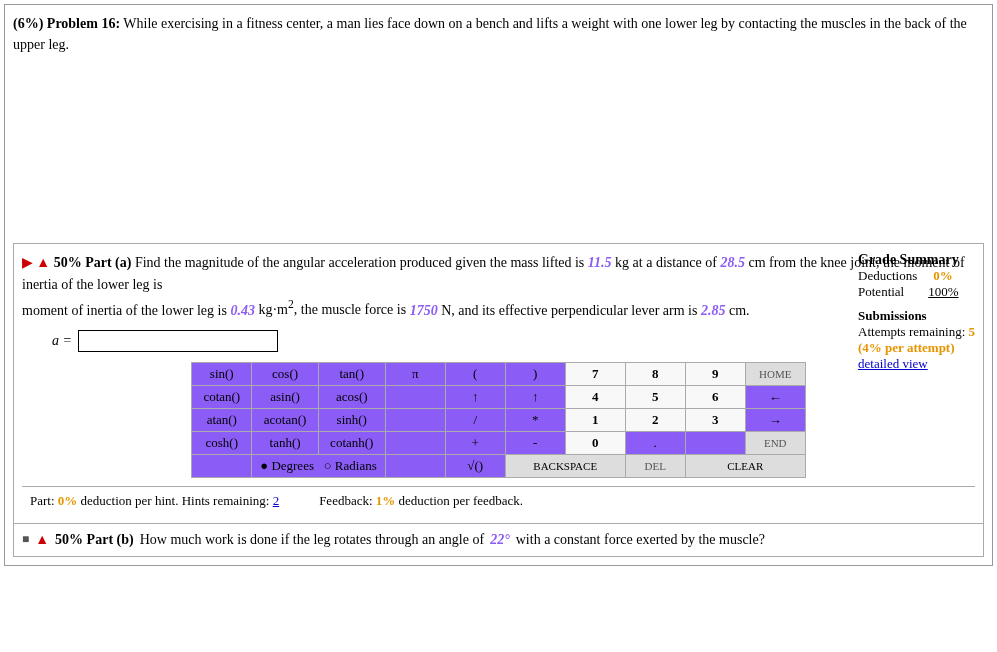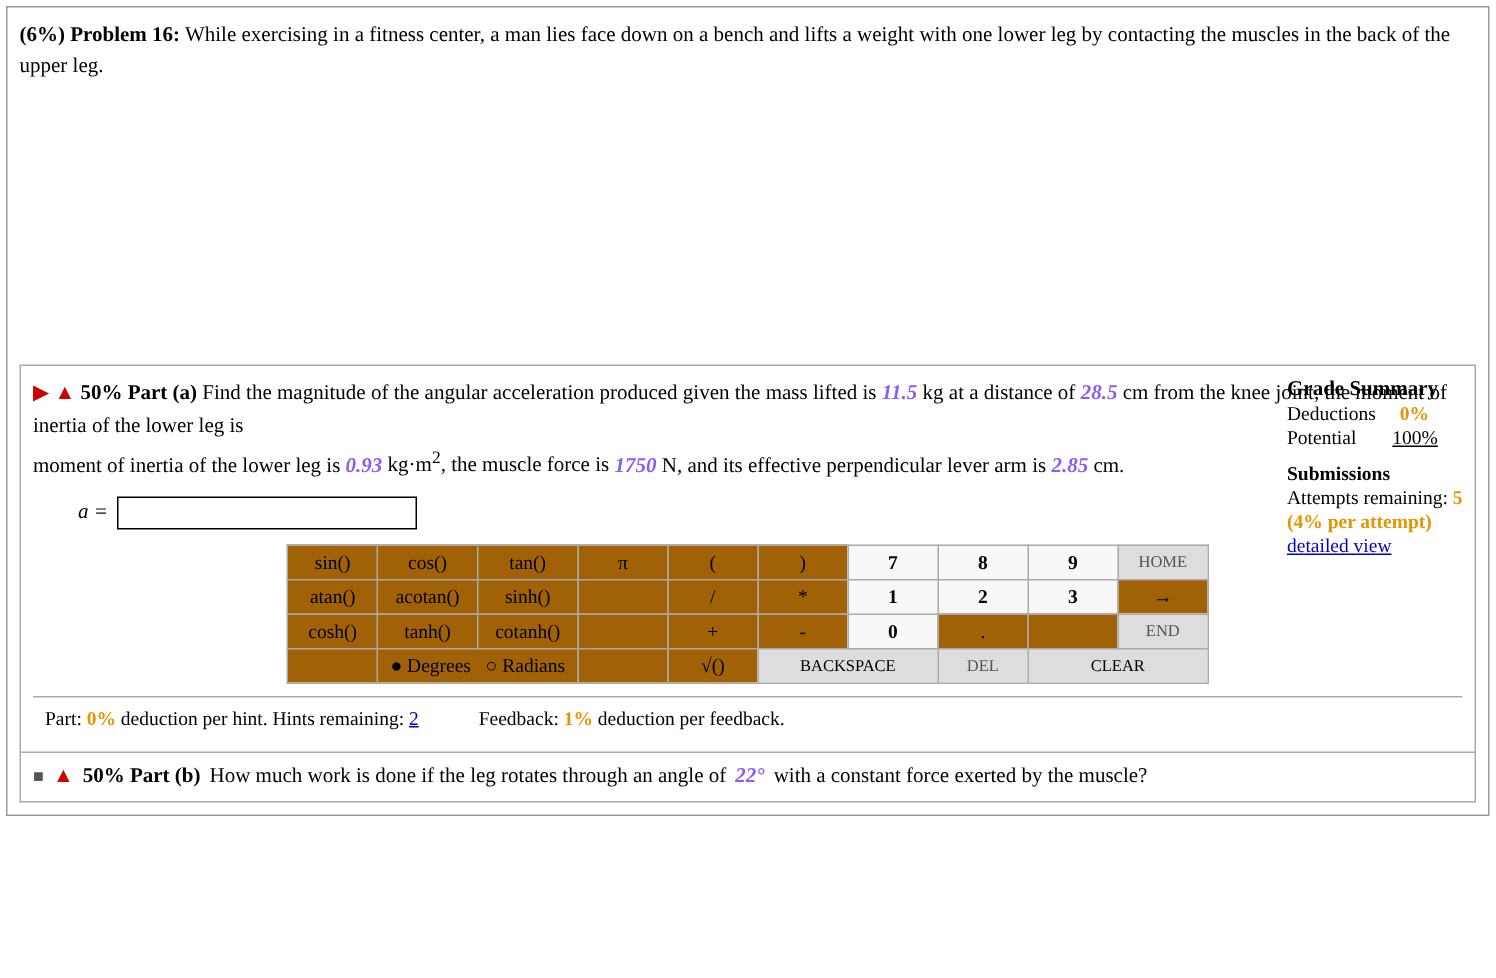--- a/index.html
+++ b/index.html
@@ -103,21 +103,21 @@
       cursor: pointer;
       min-width: 60px;
     }
 
     .calc-table td.num-key {
       background: #f8f8f8;
       font-weight: bold;
     }
 
     .calc-table td.op-key {
-      background: #a16207;
+      background: #8b5cf6;
     }
 
     .calc-table td.special-key {
       background: #ddd;
       font-size: 11px;
       color: #555;
     }
 
     .calc-table td.wide-key {
       background: #ddd;
@@ -220,21 +220,21 @@
       </div>
     </div>
 
     <div class="part-header">
       <span class="triangle-icon">▶</span>
       <span class="triangle-icon"> ▲ </span>
       <strong>50% Part (a)</strong>
       <span>Find the magnitude of the angular acceleration produced given the mass lifted is </span><span class="red-bold">11.5</span><span> kg at a distance of </span><span class="red-bold">28.5</span><span> cm from the knee joint, the moment of inertia of the lower leg is </span>
       <br>
       
-      <span>moment of inertia of the lower leg is </span><span class="red-bold">0.93</span><span> kg·m<sup>2</sup>, the muscle force is </span><span class="red-bold">1750</span><span> N, and its effective perpendicular lever arm is </span><span class="red-bold">2.85</span><span> cm.</span>
+      <span>moment of inertia of the lower leg is </span><span class="red-bold">0.43</span><span> kg·m<sup>2</sup>, the muscle force is </span><span class="red-bold">1750</span><span> N, and its effective perpendicular lever arm is </span><span class="red-bold">2.85</span><span> cm.</span>
     </div>
 
     <div class="answer-row">
       <span class="answer-label">a =</span>
       <input type="text" class="answer-input" value="" style="">
     </div>
 
     <div class="calc-container">
       <table class="calc-table">
         <tbody>
@@ -244,20 +244,32 @@
           <td class="op-key">tan()</td>
           <td class="op-key">π</td>
           <td class="op-key">(</td>
           <td class="op-key">)</td>
           <td class="num-key">7</td>
           <td class="num-key">8</td>
           <td class="num-key">9</td>
           <td class="special-key">HOME</td>
         </tr>
         <tr>
+          <td class="op-key">cotan()</td>
+          <td class="op-key">asin()</td>
+          <td class="op-key">acos()</td>
+          <td class="op-key"></td>
+          <td class="op-key">↑</td>
+          <td class="op-key">↑</td>
+          <td class="num-key">4</td>
+          <td class="num-key">5</td>
+          <td class="num-key">6</td>
+          <td class="op-key">←</td>
+        </tr>
+        <tr>
           <td class="op-key">atan()</td>
           <td class="op-key">acotan()</td>
           <td class="op-key">sinh()</td>
           <td class="op-key"></td>
           <td class="op-key">/</td>
           <td class="op-key">*</td>
           <td class="num-key">1</td>
           <td class="num-key">2</td>
           <td class="num-key">3</td>
           <td class="op-key">→</td>

